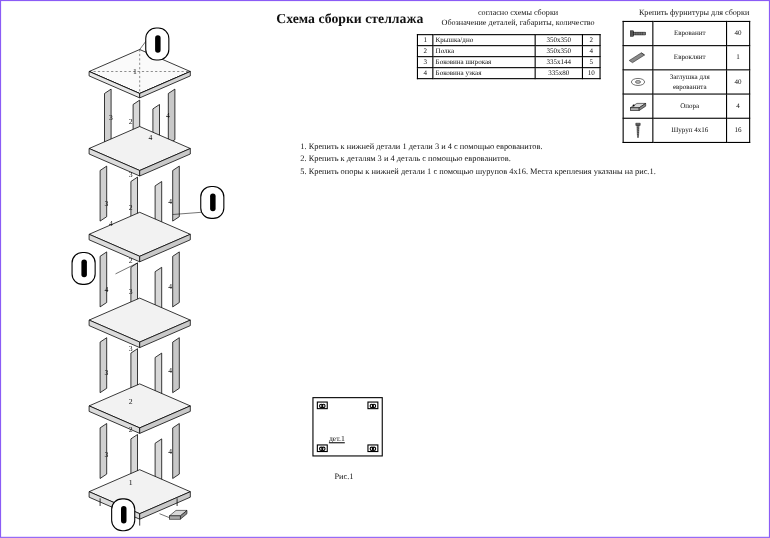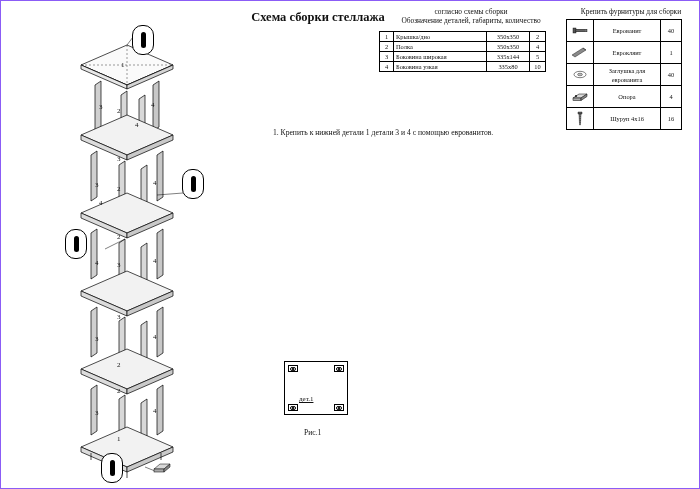--- a/index.html
+++ b/index.html
@@ -229,20 +229,22 @@
           </div>
         </td>
         <td class="f-name">Шуруп 4х16</td>
         <td class="f-qty">16</td>
       </tr>
     </tbody>
   </table>
 
   <div class="abs" id="instructions">
     <div>1. Крепить к нижней детали 1 детали 3 и 4 с помощью еврованитов.</div>
+    <div>2. Крепить к деталям 3 и 4 деталь с помощью еврованитов.</div>
+    <div>5. Крепить опоры к нижней детали 1 с помощью шурупов 4х16. Места крепления указаны на рис.1.</div>
   </div>
 
   <div class="abs" id="fig1-wrap">
     <div id="fig1-box">
       <div class="cam" style="left:3px;top:3px;"></div>
       <div class="cam" style="right:3px;top:3px;"></div>
       <div class="cam" style="left:3px;bottom:3px;"></div>
       <div class="cam" style="right:3px;bottom:3px;"></div>
       <div id="det1-label">дет.1</div>
     </div>

